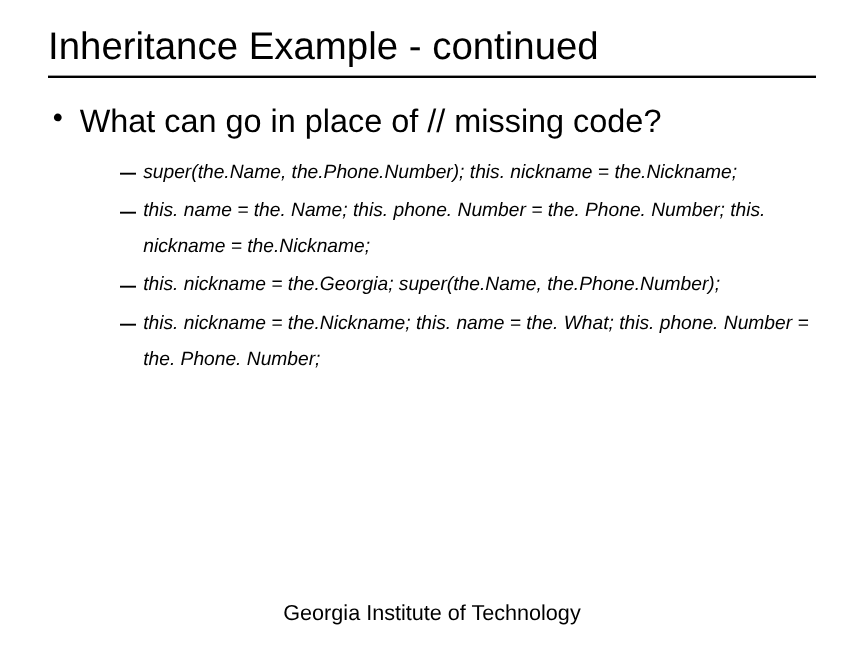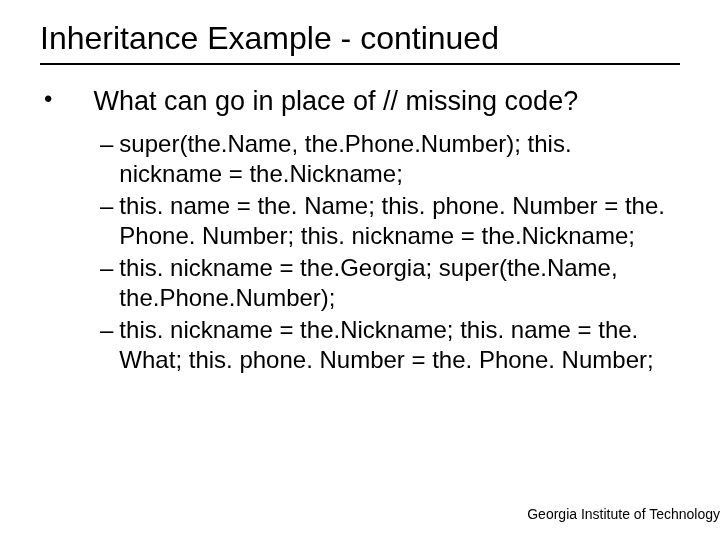--- a/index.html
+++ b/index.html
@@ -33,46 +33,46 @@
   }
   .bullet-dot {
     font-size: 24px;
     line-height: 28px;
     margin-right: 14px;
     margin-left: 4px;
   }
   .bullet-text {
     font-size: 27px;
     line-height: 32px;
-    margin-left: 27px;
   }
   .sublist {
     margin-left: 60px;
   }
   .subitem {
     display: flex;
     align-items: flex-start;
     margin-bottom: 2px;
   }
   .dash {
     font-size: 24px;
     line-height: 30px;
     margin-right: 6px;
   }
   .subtext {
-    font-size: 24px;
+    font-size: 16px;
     line-height: 30px;
+    font-style: italic;
   }
   .footer {
     position: absolute;
     bottom: 18px;
     left: 0;
     width: 100%;
-    text-align: right;
-    font-size: 14px;
+    text-align: center;
+    font-size: 18px;
     color: #000;
   }
 </style>
 </head>
 <body>
 
 <div class="slide">
   <div class="title">Inheritance Example - continued</div>
 
   <div class="bullet-row">

